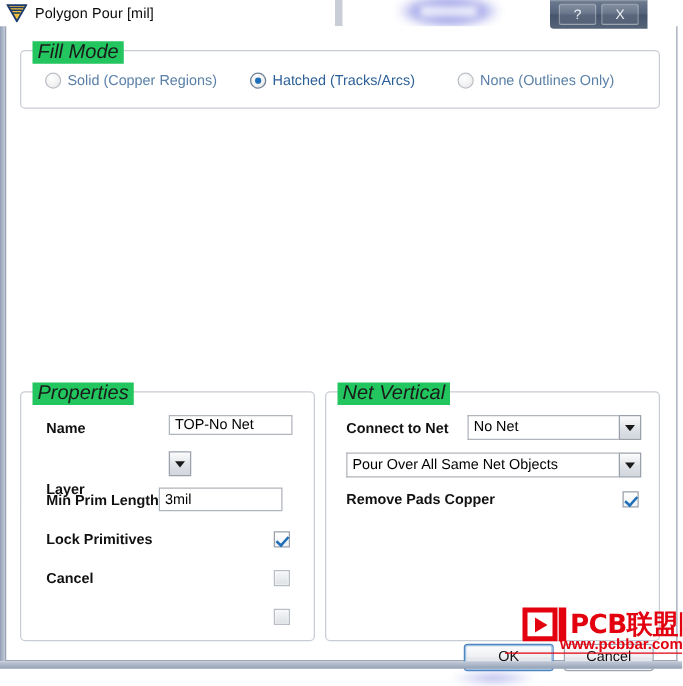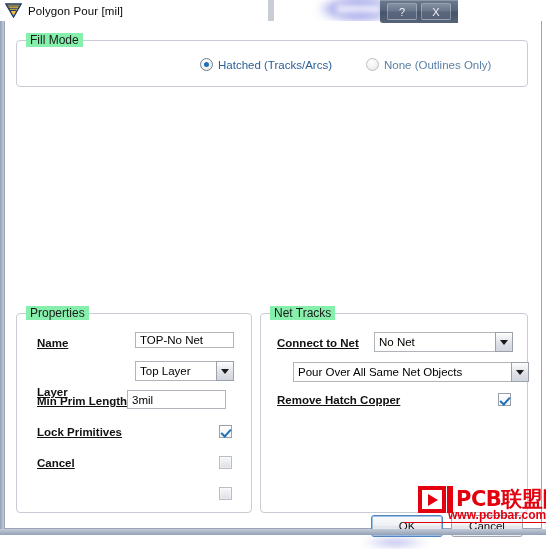--- a/index.html
+++ b/index.html
@@ -41,21 +41,21 @@
     background: #ffffff; z-index: 0;
   }
   .bg-strip-r {
     position: absolute; left: 268px; top: 0; width: 6px; height: 21px;
     background: #c9cdd6; z-index: 3;
   }
 
   
   .titlebar {
     position: absolute; left: 0; top: 0;
-    width: 458px; height: 21px;
+    width: 518px; height: 21px;
     z-index: 5;
     display: flex; align-items: center;
   }
   .tb-left {
     display: flex; align-items: center;
     padding-left: 5px;
     height: 21px;
   }
   .tb-icon { width: 17px; height: 15px; margin-right: 6px; flex: 0 0 auto; }
   .tb-title {
@@ -118,25 +118,26 @@
   
   .group {
     position: absolute;
     border: 1px solid #c8ccd4;
     border-radius: 4px;
     background: transparent;
   }
   .group > .legend {
     position: absolute;
     top: -8px; left: 9px;
-    background: #86efac;
+    background: #22c55e;
     padding: 0 4px;
-    font-size: 12px;
+    font-size: 16px;
     color: #1a1a1a;
     white-space: nowrap;
+    font-style: italic;
   }
 
   
   .radio-row { position: absolute; display: flex; align-items: center; }
   .radio {
     width: 13px; height: 13px; border-radius: 50%;
     flex: 0 0 auto;
     margin-right: 5px;
     background: radial-gradient(circle at 38% 32%, #ffffff 0%, #f2f2f2 55%, #e3e3e3 100%);
     border: 1px solid #a8adb5;
@@ -216,21 +217,20 @@
     border-right: 4px solid transparent;
     border-top: 5px solid #1a1a1a;
   }
 
   .flabel {
     position: absolute;
     font-size: 11.5px;
     color: #111;
     font-weight: bold;
     white-space: nowrap;
-    text-decoration: underline;
   }
 
   
   .spec {
     position: absolute;
     font-size: 11.5px;
     font-weight: bold;
     color: #16334d;
     white-space: nowrap;
   }
@@ -326,77 +326,80 @@
     </div>
   </div>
 
   <div class="left-rail"></div>
 
   <div class="dialog">
 
     <div class="group" style="left:11px; top:19px; width:512px; height:47px;">
       <span class="legend">Fill Mode</span>
 
+      <div class="radio-row" style="left:19px; top:17px;">
+        <span class="radio off"></span>
+        <span class="rlabel dim">Solid (Copper Regions)</span>
+      </div>
 
       <div class="radio-row" style="left:183px; top:17px;">
         <span class="radio on"></span>
         <span class="rlabel">Hatched (Tracks/Arcs)</span>
       </div>
 
       <div class="radio-row" style="left:349px; top:17px;">
         <span class="radio off"></span>
         <span class="rlabel dim">None (Outlines Only)</span>
       </div>
     </div>
 
     <div class="group" style="left:11px; top:292px; width:236px; height:200px;">
       <span class="legend">Properties</span>
 
       <span class="flabel" style="left:20px; top:23px;">Name</span>
       <div class="field" style="left:118px; top:18px; width:99px; height:16px;">TOP-No Net</div>
 
       <span class="flabel" style="left:20px; top:52px;margin-top:20px;">Layer</span>
       <div class="combo" style="left:118px; top:47px; width:99px; height:20px;">
-        <span class="cbox">Top Layer</span>
         <span class="arrow">
             <i></i>
           </span>
       </div>
 
       <span class="flabel" style="left:20px; top:81px;">Min Prim Length</span>
       <div class="field" style="left:110px; top:76px; width:99px; height:19px;">3mil</div>
 
       <span class="flabel" style="left:20px; top:112px;">Lock Primitives</span>
       <span class="cb on" style="position:absolute; left:202px; top:111px;"></span>
 
       <span class="flabel" style="left:20px; top:143px;">Cancel</span>
       <span class="cb off" style="position:absolute; left:202px; top:142px;"></span>
 
       <span class="cb off" style="position:absolute; left:202px; top:173px;"></span>
     </div>
 
     <div class="group" style="left:255px; top:292px; width:268px; height:200px;">
-      <span class="legend">Net Tracks</span>
+      <span class="legend">Net Vertical</span>
 
       <span class="flabel" style="left:16px; top:23px;">Connect to Net</span>
       <div class="combo" style="left:113px; top:18px; width:139px; height:20px;">
         <span class="cbox">No Net</span>
         <span class="arrow">
             <i></i>
           </span>
       </div>
 
-      <div class="combo" style="left:16px; top:48px; width:236px; height:20px;margin-left:16px;">
+      <div class="combo" style="left:16px; top:48px; width:236px; height:20px;">
         <span class="cbox">Pour Over All Same Net Objects</span>
         <span class="arrow">
             <i></i>
           </span>
       </div>
 
-      <span class="flabel" style="left:16px; top:80px;">Remove Hatch Copper</span>
+      <span class="flabel" style="left:16px; top:80px;">Remove Pads Copper</span>
       <span class="cb on" style="position:absolute; left:237px; top:79px;"></span>
     </div>
 
     <div class="btn focus" style="left:366px; top:494px; width:72px;">OK</div>
     <div class="btn" style="left:446px; top:494px; width:72px;">Cancel</div>
   </div>
 
   <svg class="preview" viewBox="0 0 310 200">
     <g fill="#F5B82E" stroke="#D79B1E" stroke-width="1.2">
 

